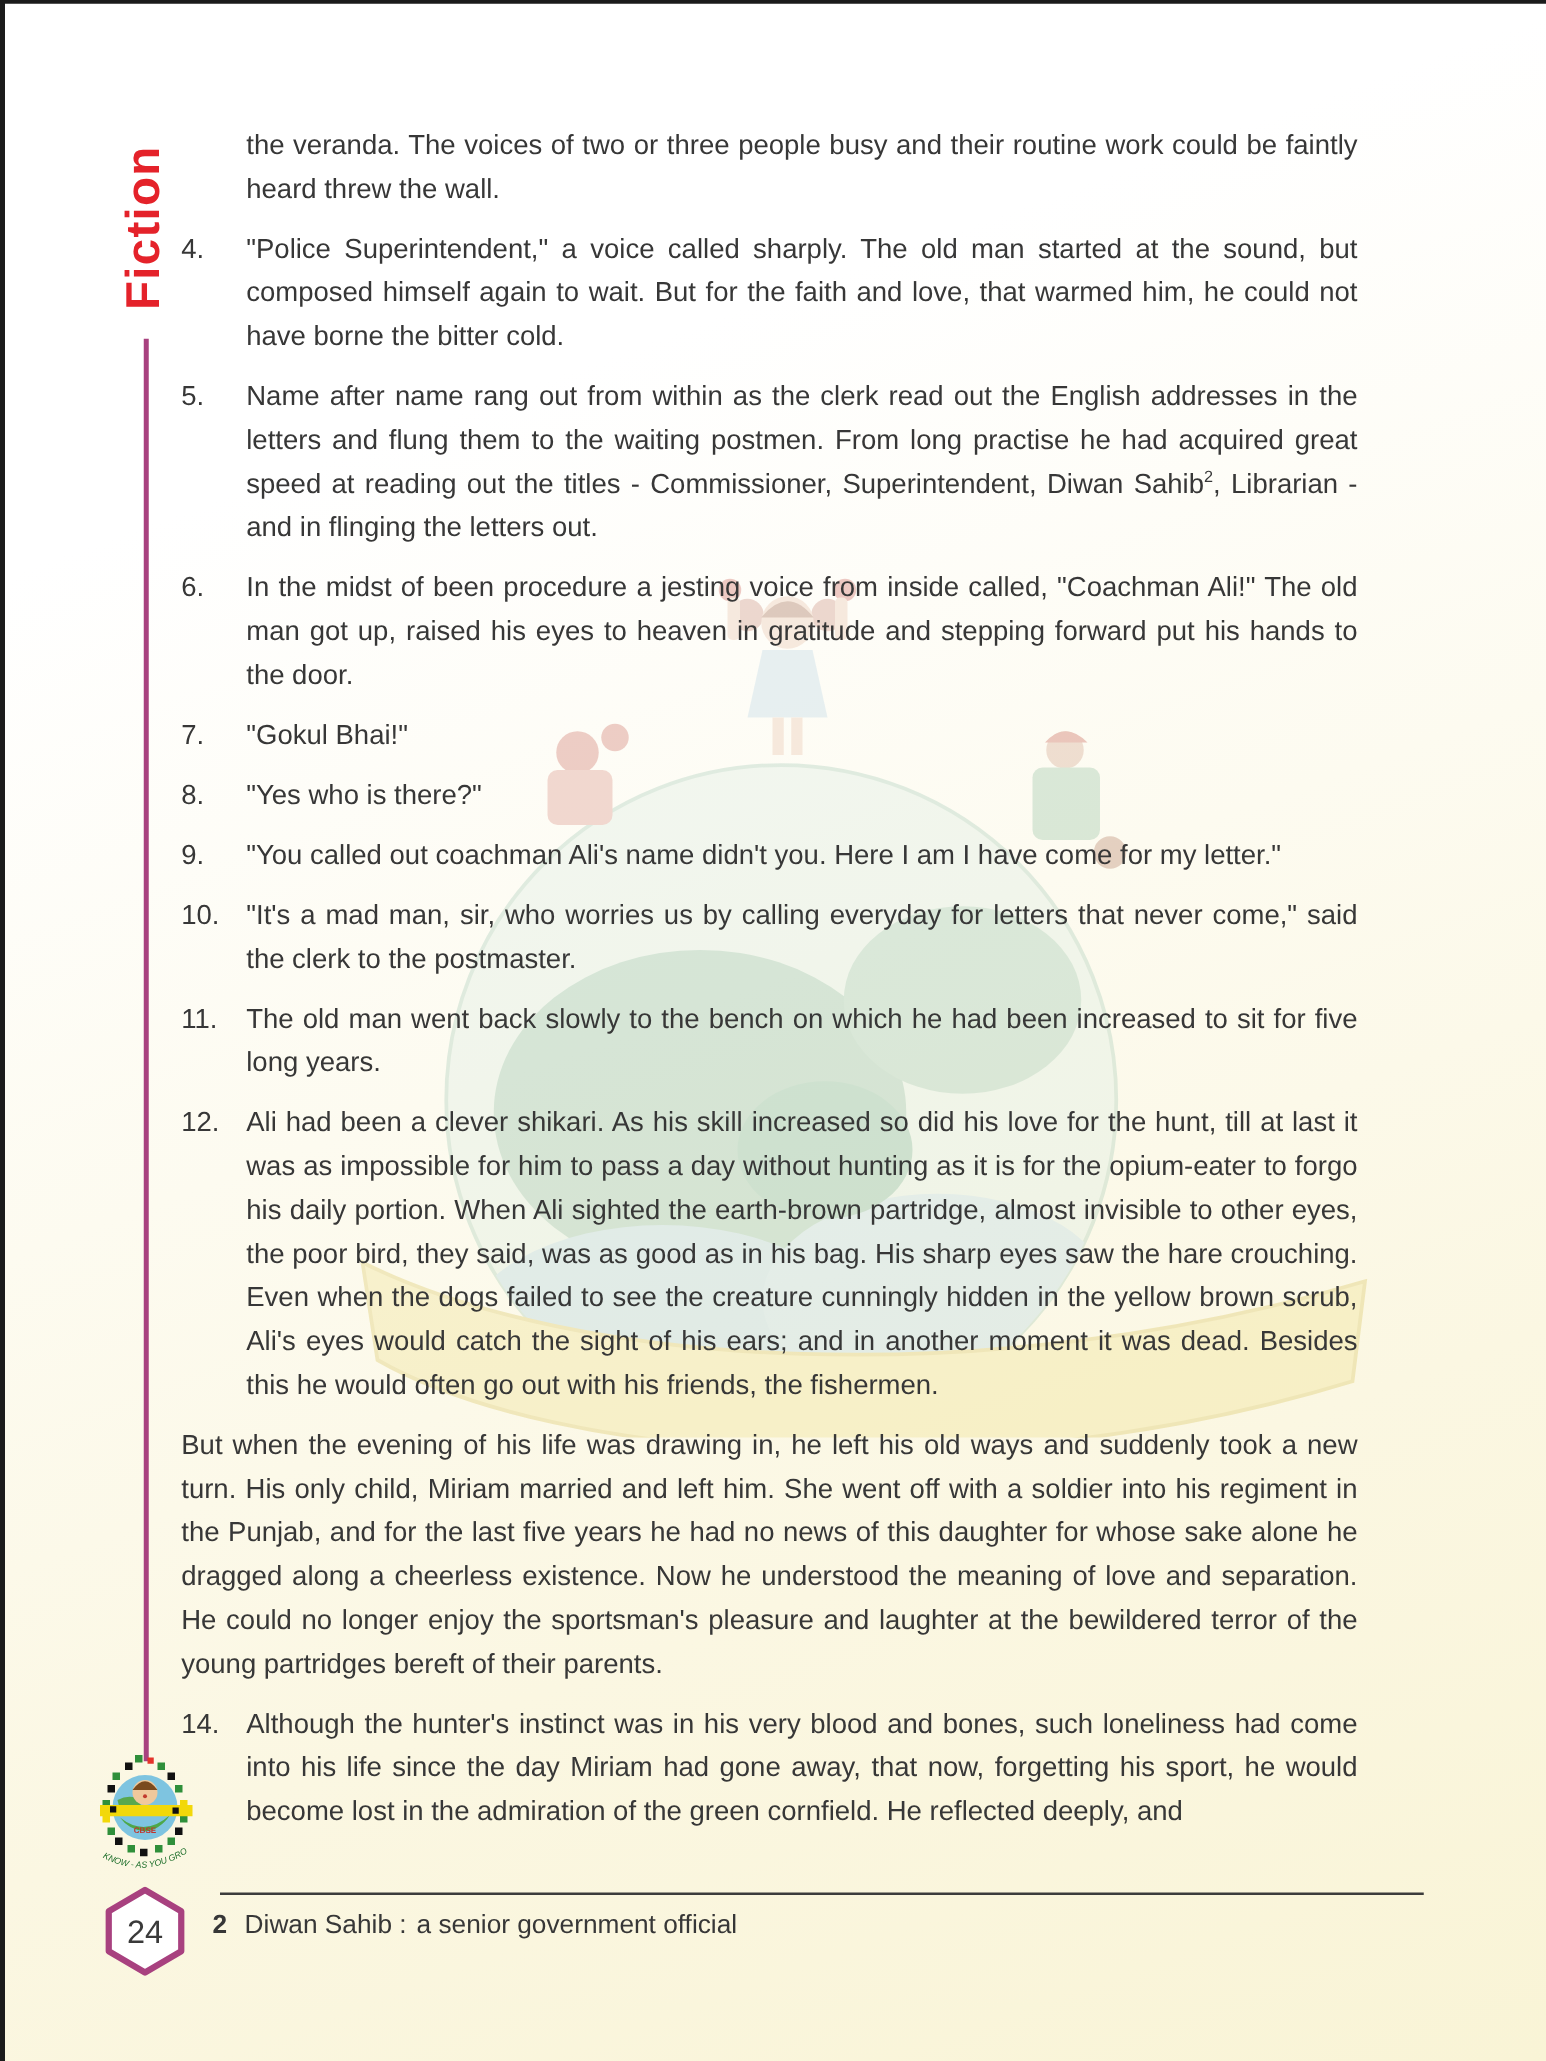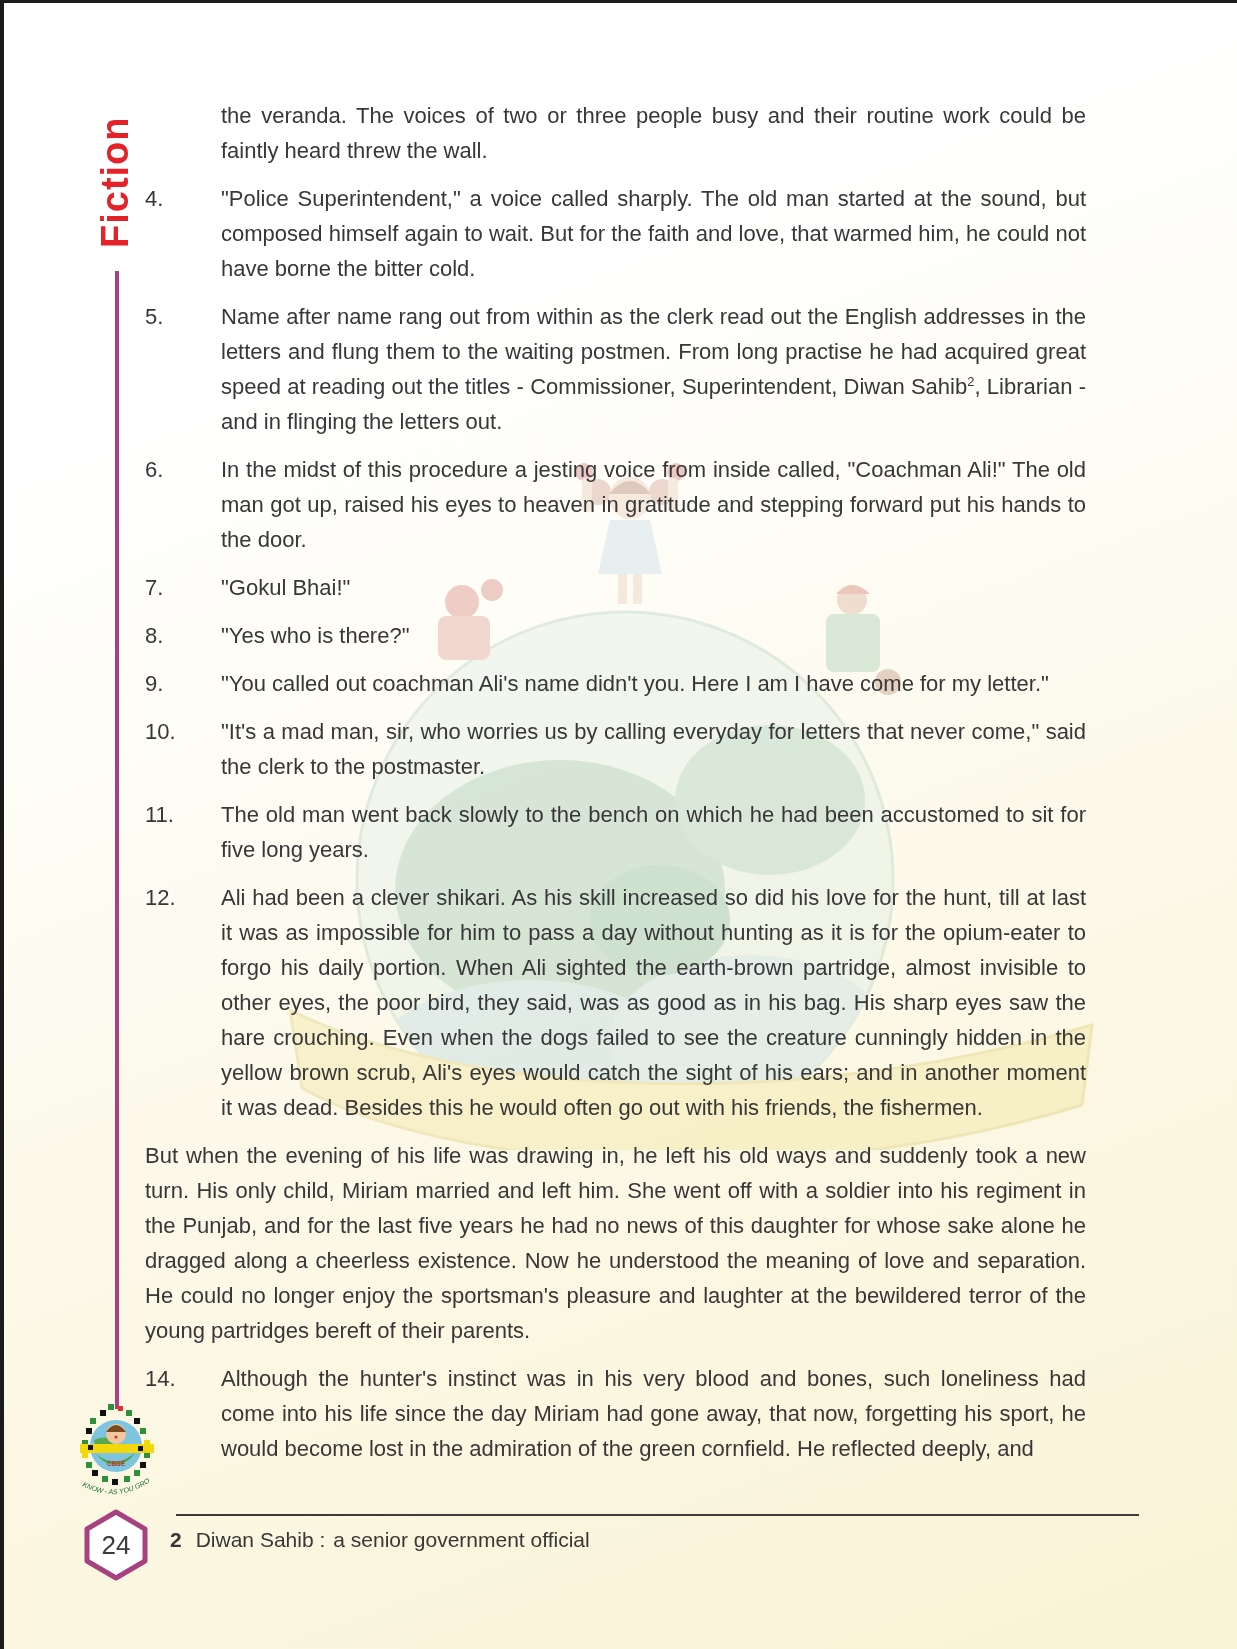--- a/index.html
+++ b/index.html
@@ -26,21 +26,21 @@
     position:absolute;left:115px;top:271px;
     width:4px;height:1138px;background:#a8417f;
   }
 
   .watermark{position:absolute;left:230px;top:450px;opacity:0.32;pointer-events:none;}
 
   .content{
     position:absolute;left:145px;top:98px;
     width:941px;
   }
-  .para{display:flex;margin-bottom:13px;gap:24px;}
+  .para{display:flex;margin-bottom:13px;}
   .para .num{width:52px;flex:0 0 52px;font-size:22px;line-height:35px;}
   .para .txt{flex:1;font-size:22px;line-height:35px;text-align:justify;}
   .para .txt b{font-weight:normal;}
   .para .txt sup{font-size:13px;line-height:0;vertical-align:super;}
 
   .footnote-rule{
     position:absolute;left:176px;top:1514px;width:963px;
     border-top:2px solid #3c3c3c;
   }
   .footnote{
@@ -122,21 +122,21 @@
       <div class="txt">"Police Superintendent," a voice called sharply. The old man started at the sound, but composed himself again to wait. But for the faith and love, that warmed him, he could not have borne the bitter cold.</div>
     </div>
 
     <div class="para">
       <div class="num">5.</div>
       <div class="txt"><span>Name after name rang out from within as the clerk read out the English addresses in the letters and flung them to the waiting postmen. From long practise he had acquired great speed at reading out the titles - Commissioner, Superintendent, </span><b>Diwan Sahib</b><sup><b>2</b></sup><b>,</b><span> Librarian - and in flinging the letters out.</span></div>
     </div>
 
     <div class="para">
       <div class="num">6.</div>
-      <div class="txt">In the midst of this procedure a jesting voice from inside called, "Coachman Ali!"  The old man got up, raised his eyes to heaven in gratitude and stepping forward put his hands to the door.</div>
+      <div class="txt">In the midst of been procedure a jesting voice from inside called, "Coachman Ali!"  The old man got up, raised his eyes to heaven in gratitude and stepping forward put his hands to the door.</div>
     </div>
 
     <div class="para">
       <div class="num">7.</div>
       <div class="txt">"Gokul Bhai!"</div>
     </div>
 
     <div class="para">
       <div class="num">8.</div>
       <div class="txt">"Yes who is there?"</div>
@@ -147,21 +147,21 @@
       <div class="txt">"You called out coachman Ali's name didn't you. Here I am I have come for my letter."</div>
     </div>
 
     <div class="para">
       <div class="num">10.</div>
       <div class="txt">"It's a mad man, sir, who worries us by calling everyday for letters that never come," said the clerk to the postmaster.</div>
     </div>
 
     <div class="para">
       <div class="num">11.</div>
-      <div class="txt">The old man went back slowly to the bench on which he had been accustomed to sit for five long years.</div>
+      <div class="txt">The old man went back slowly to the bench on which he had been increased to sit for five long years.</div>
     </div>
 
     <div class="para">
       <div class="num">12.</div>
       <div class="txt">Ali had been a clever shikari. As his skill increased so did his love for the hunt, till at last it was as impossible for him to pass a day without hunting as it is for the opium-eater to forgo his daily portion. When Ali sighted the earth-brown partridge, almost invisible to other eyes, the poor bird, they said, was as good as in his bag. His sharp eyes saw the hare crouching. Even when the dogs failed to see the creature cunningly hidden in the yellow brown scrub, Ali's eyes would catch the sight of his ears; and in another moment it was dead. Besides this he would often go out with his friends, the fishermen.</div>
     </div>
 
     <div class="para">
       <div class="txt">But when the evening of his life was drawing in, he left his old ways and suddenly took a new turn. His only child, Miriam married and left him. She went off with a soldier into his regiment in the Punjab, and for the last five years he had no news of this daughter for whose sake alone he dragged along a cheerless existence. Now he understood the meaning of love and separation. He could no longer enjoy the sportsman's pleasure and laughter at the bewildered terror of the young partridges bereft of their parents.</div>
     </div>

